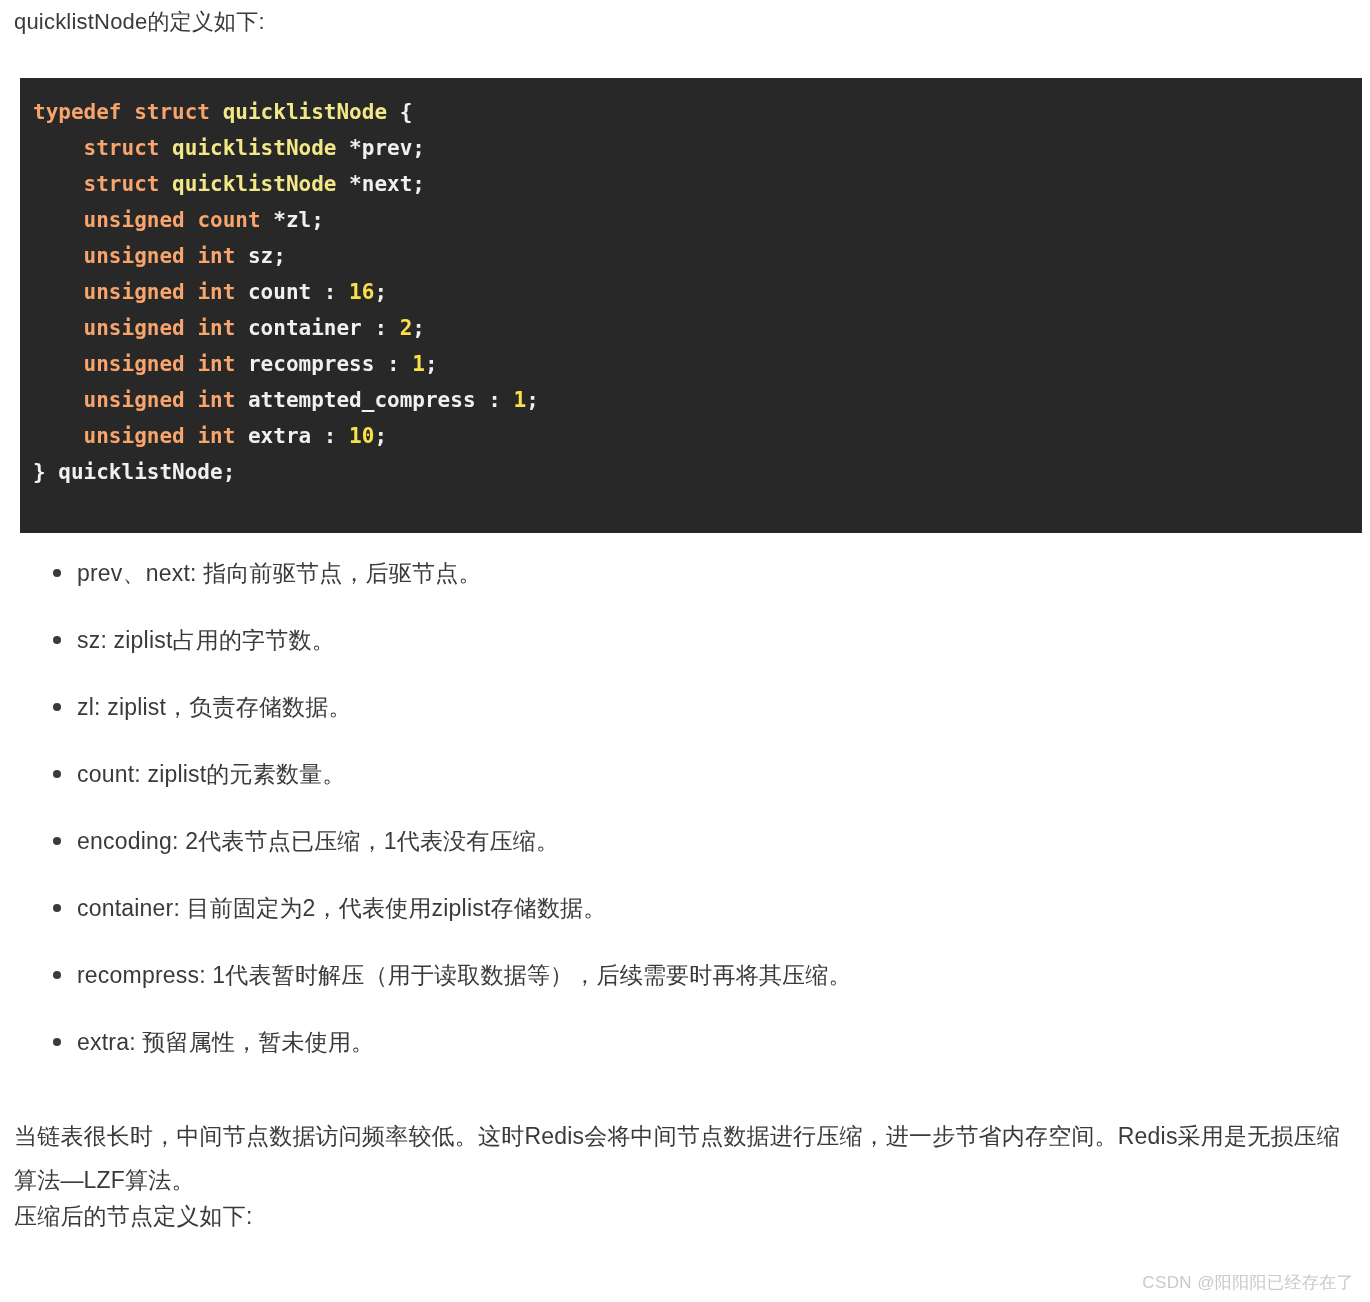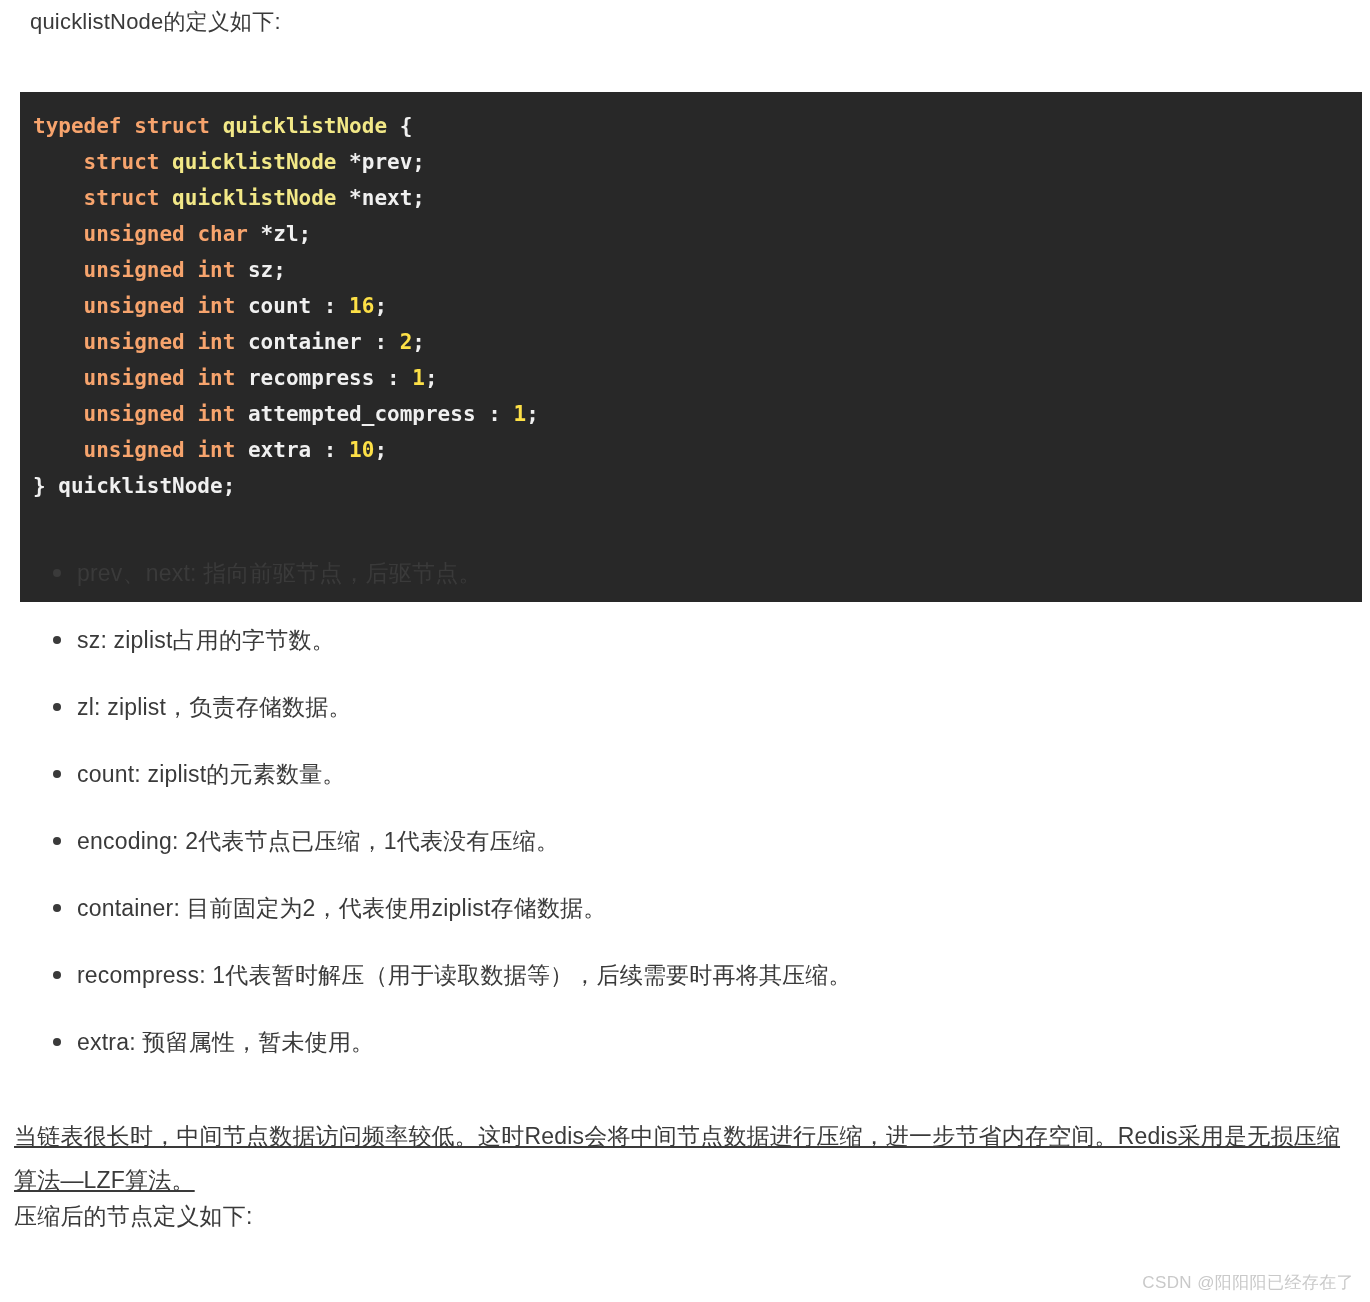--- a/index.html
+++ b/index.html
@@ -12,35 +12,35 @@
     height: 1302px;
     position: relative;
     font-family: "Liberation Sans", sans-serif;
     color: #2f2f2f;
     overflow: hidden;
   }
 
   
   .intro {
     position: absolute;
-    left: 30px;
+    left: 14px;
     top: 6px;
     font-size: 22px;
     line-height: 32px;
     color: #3a3a3a;
     letter-spacing: 0.2px;
   }
 
   
   .code-block {
     position: absolute;
     left: 20px;
-    top: 92px;
+    top: 78px;
     width: 1342px;
-    height: 510px;
+    height: 455px;
     background: #282828;
     box-sizing: border-box;
     padding: 16px 7px 14px 0;
     overflow: hidden;
   }
   .code-line {
     font-family: "DejaVu Sans Mono", "Liberation Mono", monospace;
     font-size: 21px;
     line-height: 36px;
     white-space: pre;
@@ -85,21 +85,21 @@
   
   .para {
     position: absolute;
     left: 14px;
     width: 1348px;
     font-size: 23px;
     line-height: 44px;
     color: #3a3a3a;
     letter-spacing: 0.2px;
   }
-  .para-1 { top: 1114px; text-decoration: underline; }
+  .para-1 { top: 1114px; }
   .para-2 { top: 1194px; }
 
   
   .watermark {
     position: absolute;
     right: 16px;
     bottom: 8px;
     font-size: 17px;
     color: #c9c9c9;
     letter-spacing: 0.4px;
@@ -109,21 +109,21 @@
 </head>
 <body>
 
 <div class="intro">quicklistNode的定义如下:</div>
 
 <div class="code-block">
   <div id="code-lines">
       <div class="code-line"><span class="tok-kw">typedef </span><span class="tok-kw">struct </span><span class="tok-type">quicklistNode</span><span class="tok-plain"> {</span></div>
       <div class="code-line"><span class="tok-plain">    </span><span class="tok-kw">struct </span><span class="tok-type">quicklistNode</span><span class="tok-plain"> *prev;</span></div>
       <div class="code-line"><span class="tok-plain">    </span><span class="tok-kw">struct </span><span class="tok-type">quicklistNode</span><span class="tok-plain"> *next;</span></div>
-      <div class="code-line"><span class="tok-plain">    </span><span class="tok-kw">unsigned </span><span class="tok-kw">char</span><span class="tok-plain"> *zl;</span></div>
+      <div class="code-line"><span class="tok-plain">    </span><span class="tok-kw">unsigned </span><span class="tok-kw">count</span><span class="tok-plain"> *zl;</span></div>
       <div class="code-line"><span class="tok-plain">    </span><span class="tok-kw">unsigned </span><span class="tok-kw">int</span><span class="tok-plain"> sz;</span></div>
       <div class="code-line"><span class="tok-plain">    </span><span class="tok-kw">unsigned </span><span class="tok-kw">int</span><span class="tok-plain"> count : </span><span class="tok-num">16</span><span class="tok-plain">;</span></div>
       <div class="code-line"><span class="tok-plain">    </span><span class="tok-kw">unsigned </span><span class="tok-kw">int</span><span class="tok-plain"> container : </span><span class="tok-num">2</span><span class="tok-plain">;</span></div>
       <div class="code-line"><span class="tok-plain">    </span><span class="tok-kw">unsigned </span><span class="tok-kw">int</span><span class="tok-plain"> recompress : </span><span class="tok-num">1</span><span class="tok-plain">;</span></div>
       <div class="code-line"><span class="tok-plain">    </span><span class="tok-kw">unsigned </span><span class="tok-kw">int</span><span class="tok-plain"> attempted_compress : </span><span class="tok-num">1</span><span class="tok-plain">;</span></div>
       <div class="code-line"><span class="tok-plain">    </span><span class="tok-kw">unsigned </span><span class="tok-kw">int</span><span class="tok-plain"> extra : </span><span class="tok-num">10</span><span class="tok-plain">;</span></div>
       <div class="code-line"><span class="tok-plain">} quicklistNode;</span></div>
     </div>
 </div>
 

